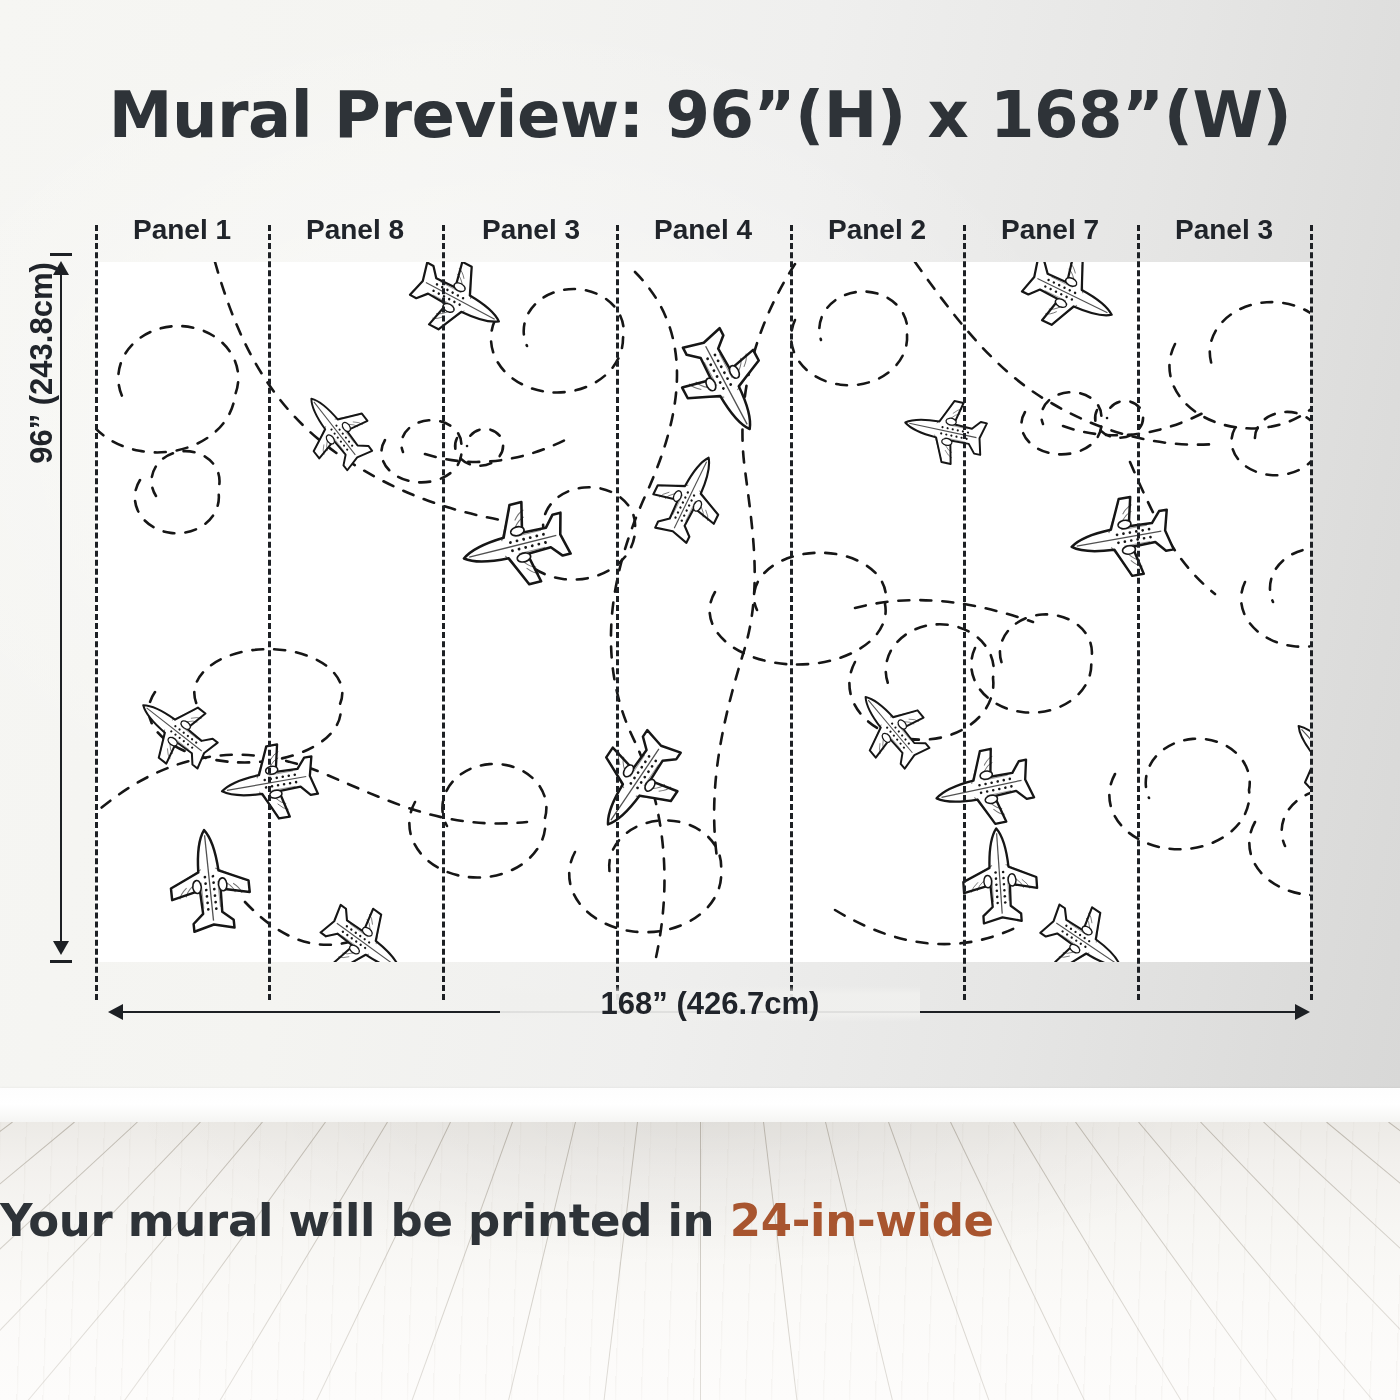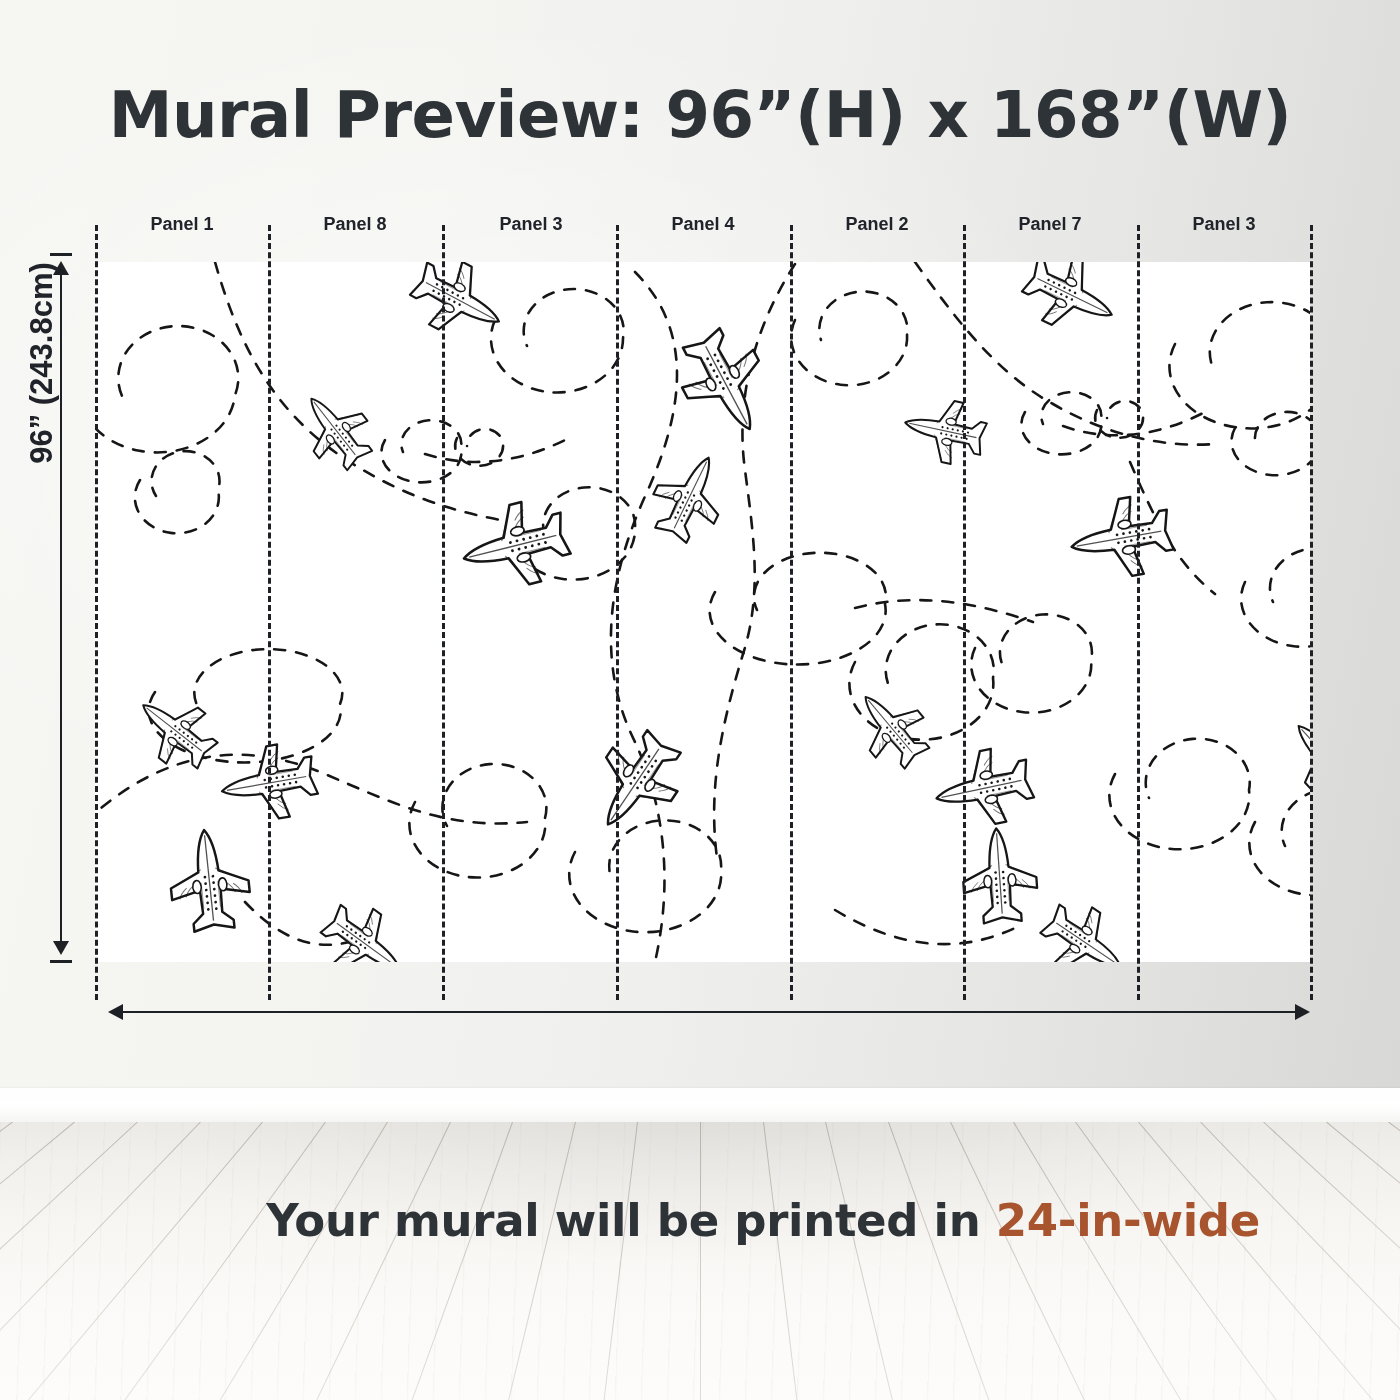--- a/index.html
+++ b/index.html
@@ -57,21 +57,21 @@
   #mural-art{position:absolute;inset:0;background:#ffffff;}
   #mural-art svg{display:block;width:100%;height:100%;}
 
   
   .panel-line{
     position:absolute;top:225px;height:775px;width:0;
     border-left:3px dashed #1d2024;
   }
   .panel-label{
     position:absolute;top:214px;width:174px;text-align:center;
-    font-size:18px;font-weight:600;color:#20242a;
+    font-size:28px;font-weight:600;color:#20242a;
     font-family:"Liberation Sans","DejaVu Sans",sans-serif;
   }
 
   
   .dim-v{position:absolute;left:48px;top:253px;width:26px;height:710px;}
   .dim-v .shaft{position:absolute;left:12px;top:12px;width:2px;height:686px;background:#1d2024;}
   .dim-v .cap{position:absolute;left:2px;width:22px;height:3px;background:#1d2024;}
   .dim-v .cap.top{top:0;}
   .dim-v .cap.bot{bottom:0;}
   .dim-v .head{position:absolute;left:5px;width:0;height:0;border-left:8px solid transparent;border-right:8px solid transparent;}
@@ -91,21 +91,21 @@
   .dim-h .head.rt{right:0;border-left:15px solid #1d2024;}
   .dim-h-label{
     position:absolute;left:500px;top:986px;width:420px;text-align:center;
     font-size:31px;font-weight:600;color:#20242a;white-space:nowrap;
     background:linear-gradient(180deg,rgba(240,240,238,.0) 0%,rgba(240,240,238,.92) 22%,rgba(240,240,238,.92) 78%,rgba(240,240,238,0) 100%);
     font-family:"Liberation Sans","DejaVu Sans",sans-serif;
   }
 
   
   .caption{
-    position:absolute;left:0;top:1192px;width:1260px;text-align:right;
+    position:absolute;left:0;top:1192px;width:1260px;text-align:left;
     font-size:45px;font-weight:700;line-height:1.28;color:#2e3338;letter-spacing:-.3px;
     font-family:"DejaVu Sans","Liberation Sans",sans-serif;
   }
   .caption .hl{color:#a8552f;}
 </style>
 </head>
 <body>
 
 <div id="room">
 
@@ -225,20 +225,21 @@
     <div class="head dn"></div>
     <div class="cap bot"></div>
   </div>
   <div class="dim-v-label">96” (243.8cm)</div>
 
   <div class="dim-h">
     <div class="shaft"></div>
     <div class="head lf"></div>
     <div class="head rt"></div>
   </div>
+  <div class="dim-h-label">168” (426.7cm)</div>
 
   <div class="baseboard"></div>
   <div class="floor">
     <div class="floor-grain"></div>
     <div id="planks">
         <div class="plank" style="left: 11.8797px; transform: rotate(52.9223deg); height: 528.2px;"></div>
         <div class="plank" style="left: 74.4361px; transform: rotate(50.2649deg); height: 528.2px;"></div>
         <div class="plank" style="left: 136.992px; transform: rotate(47.2741deg); height: 528.2px;"></div>
         <div class="plank" style="left: 199.549px; transform: rotate(43.9025deg); height: 528.2px;"></div>
         <div class="plank" style="left: 262.105px; transform: rotate(40.1009deg); height: 528.2px;"></div>

